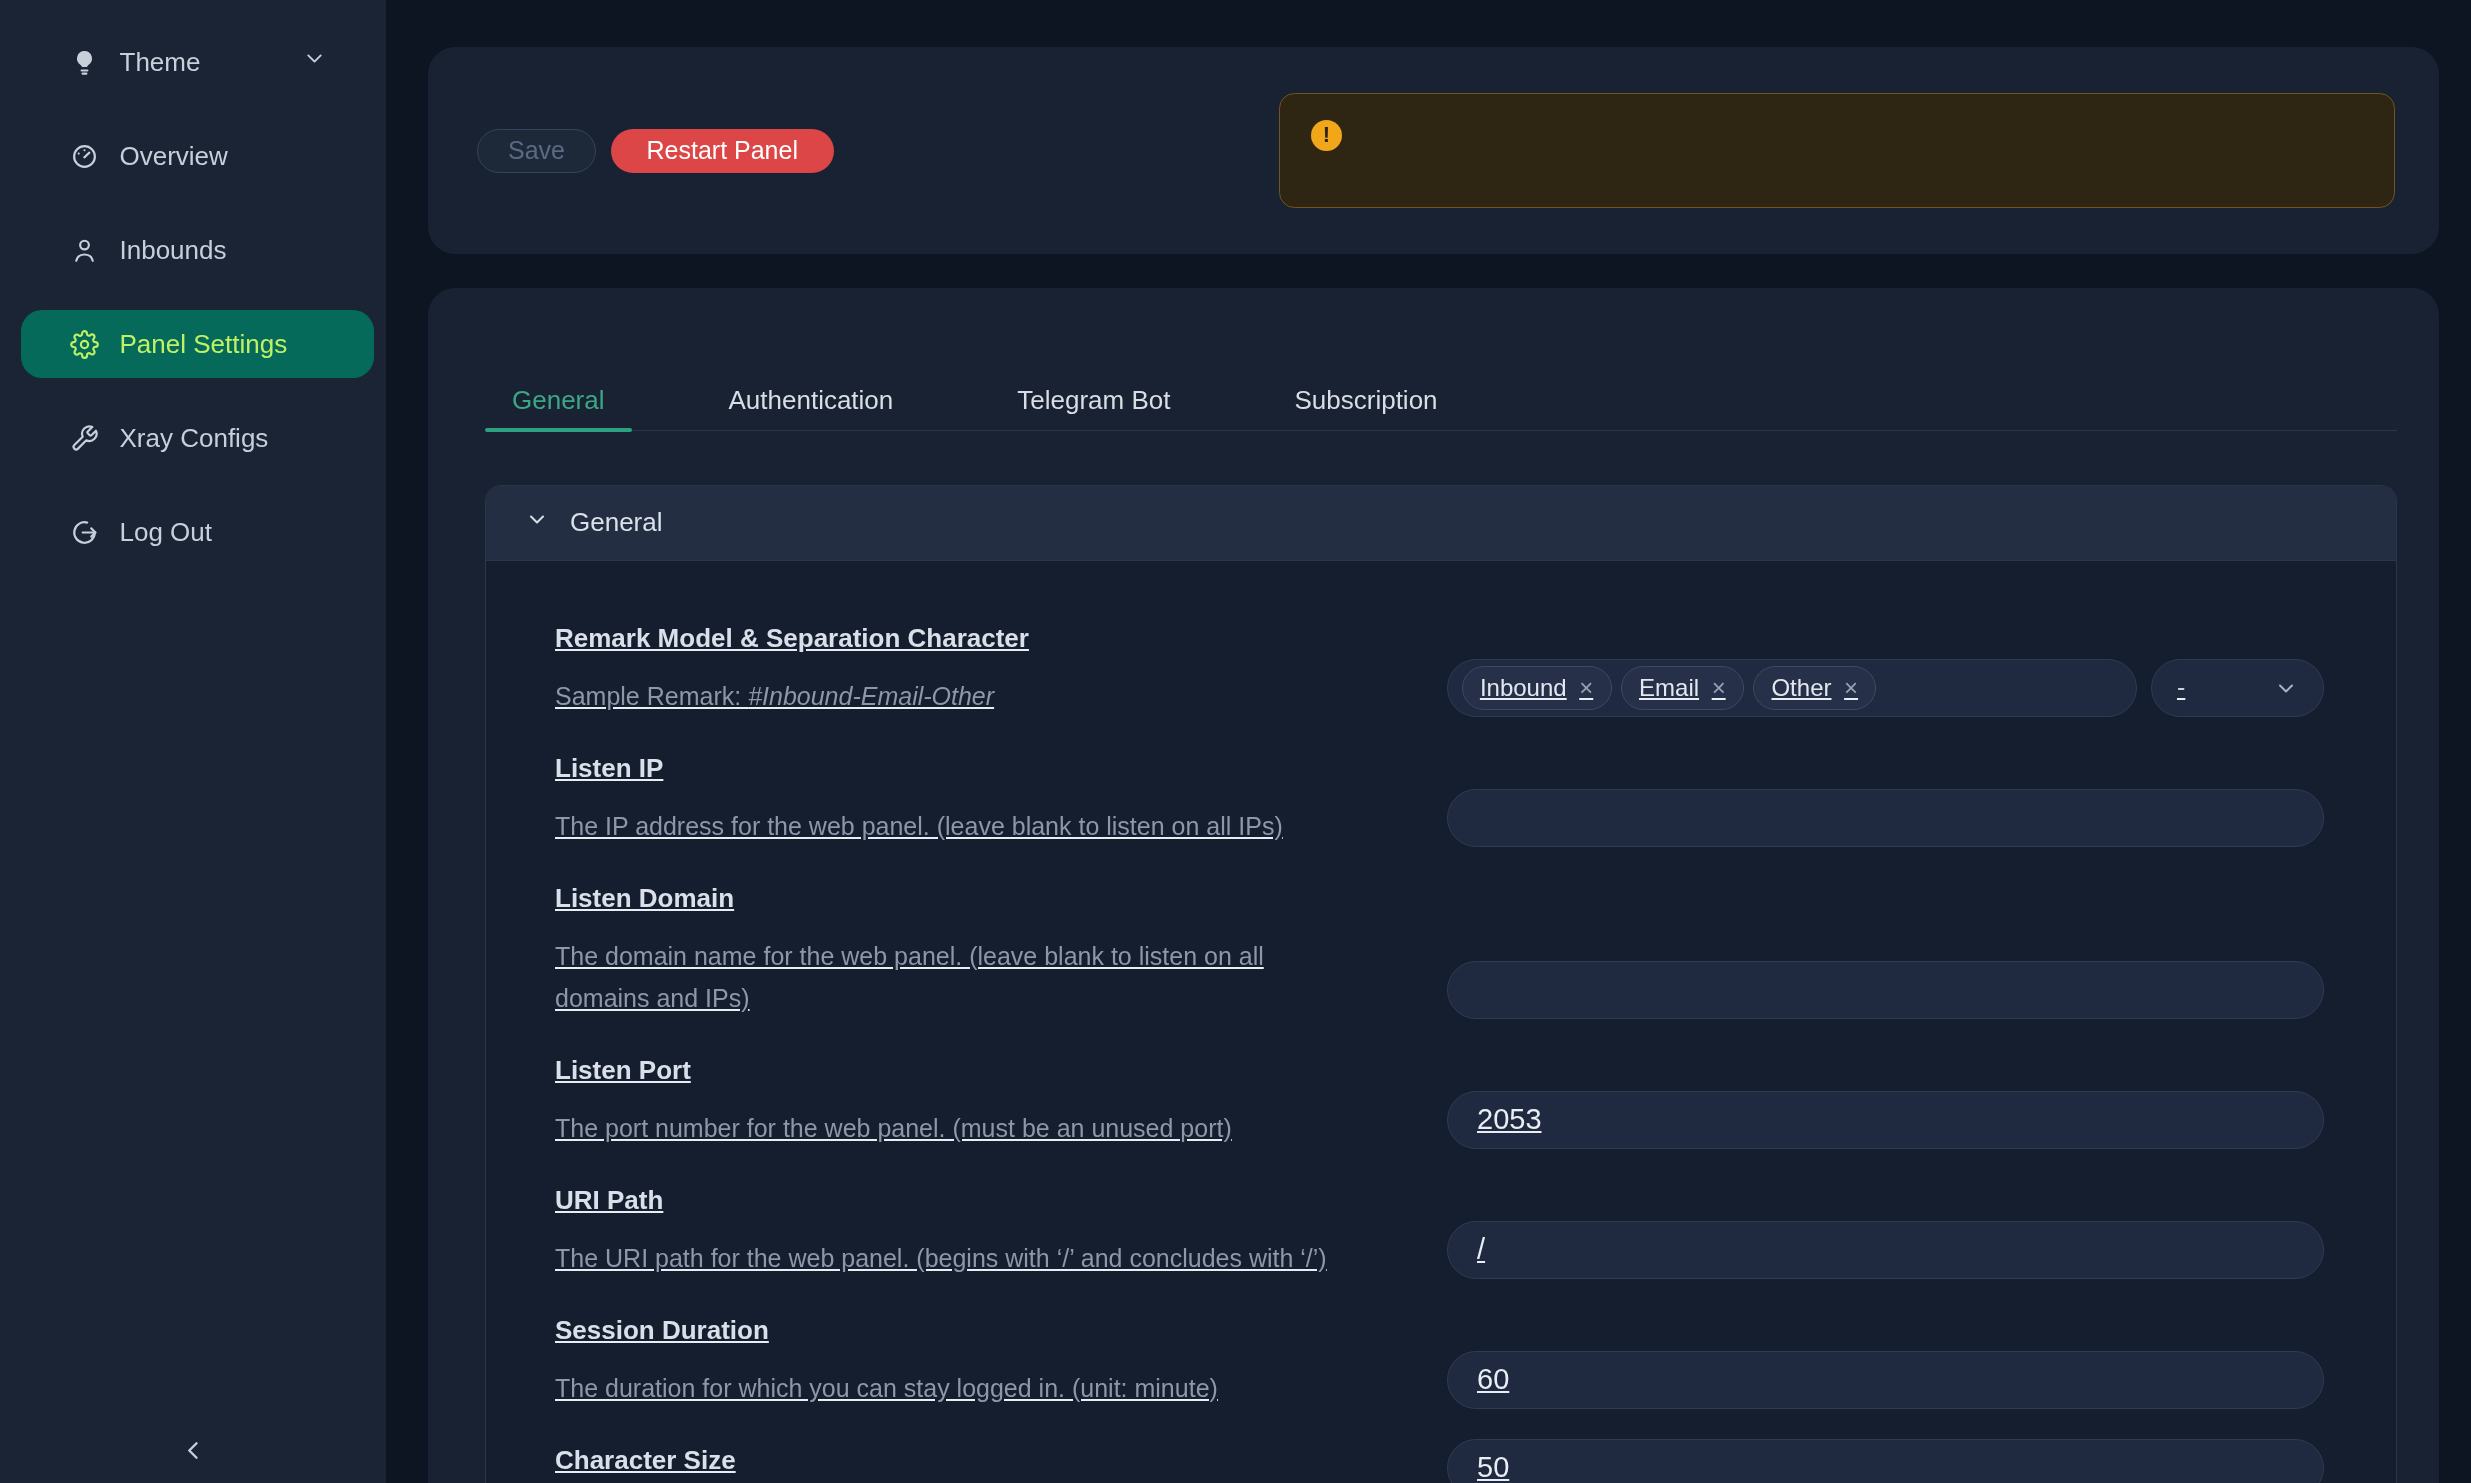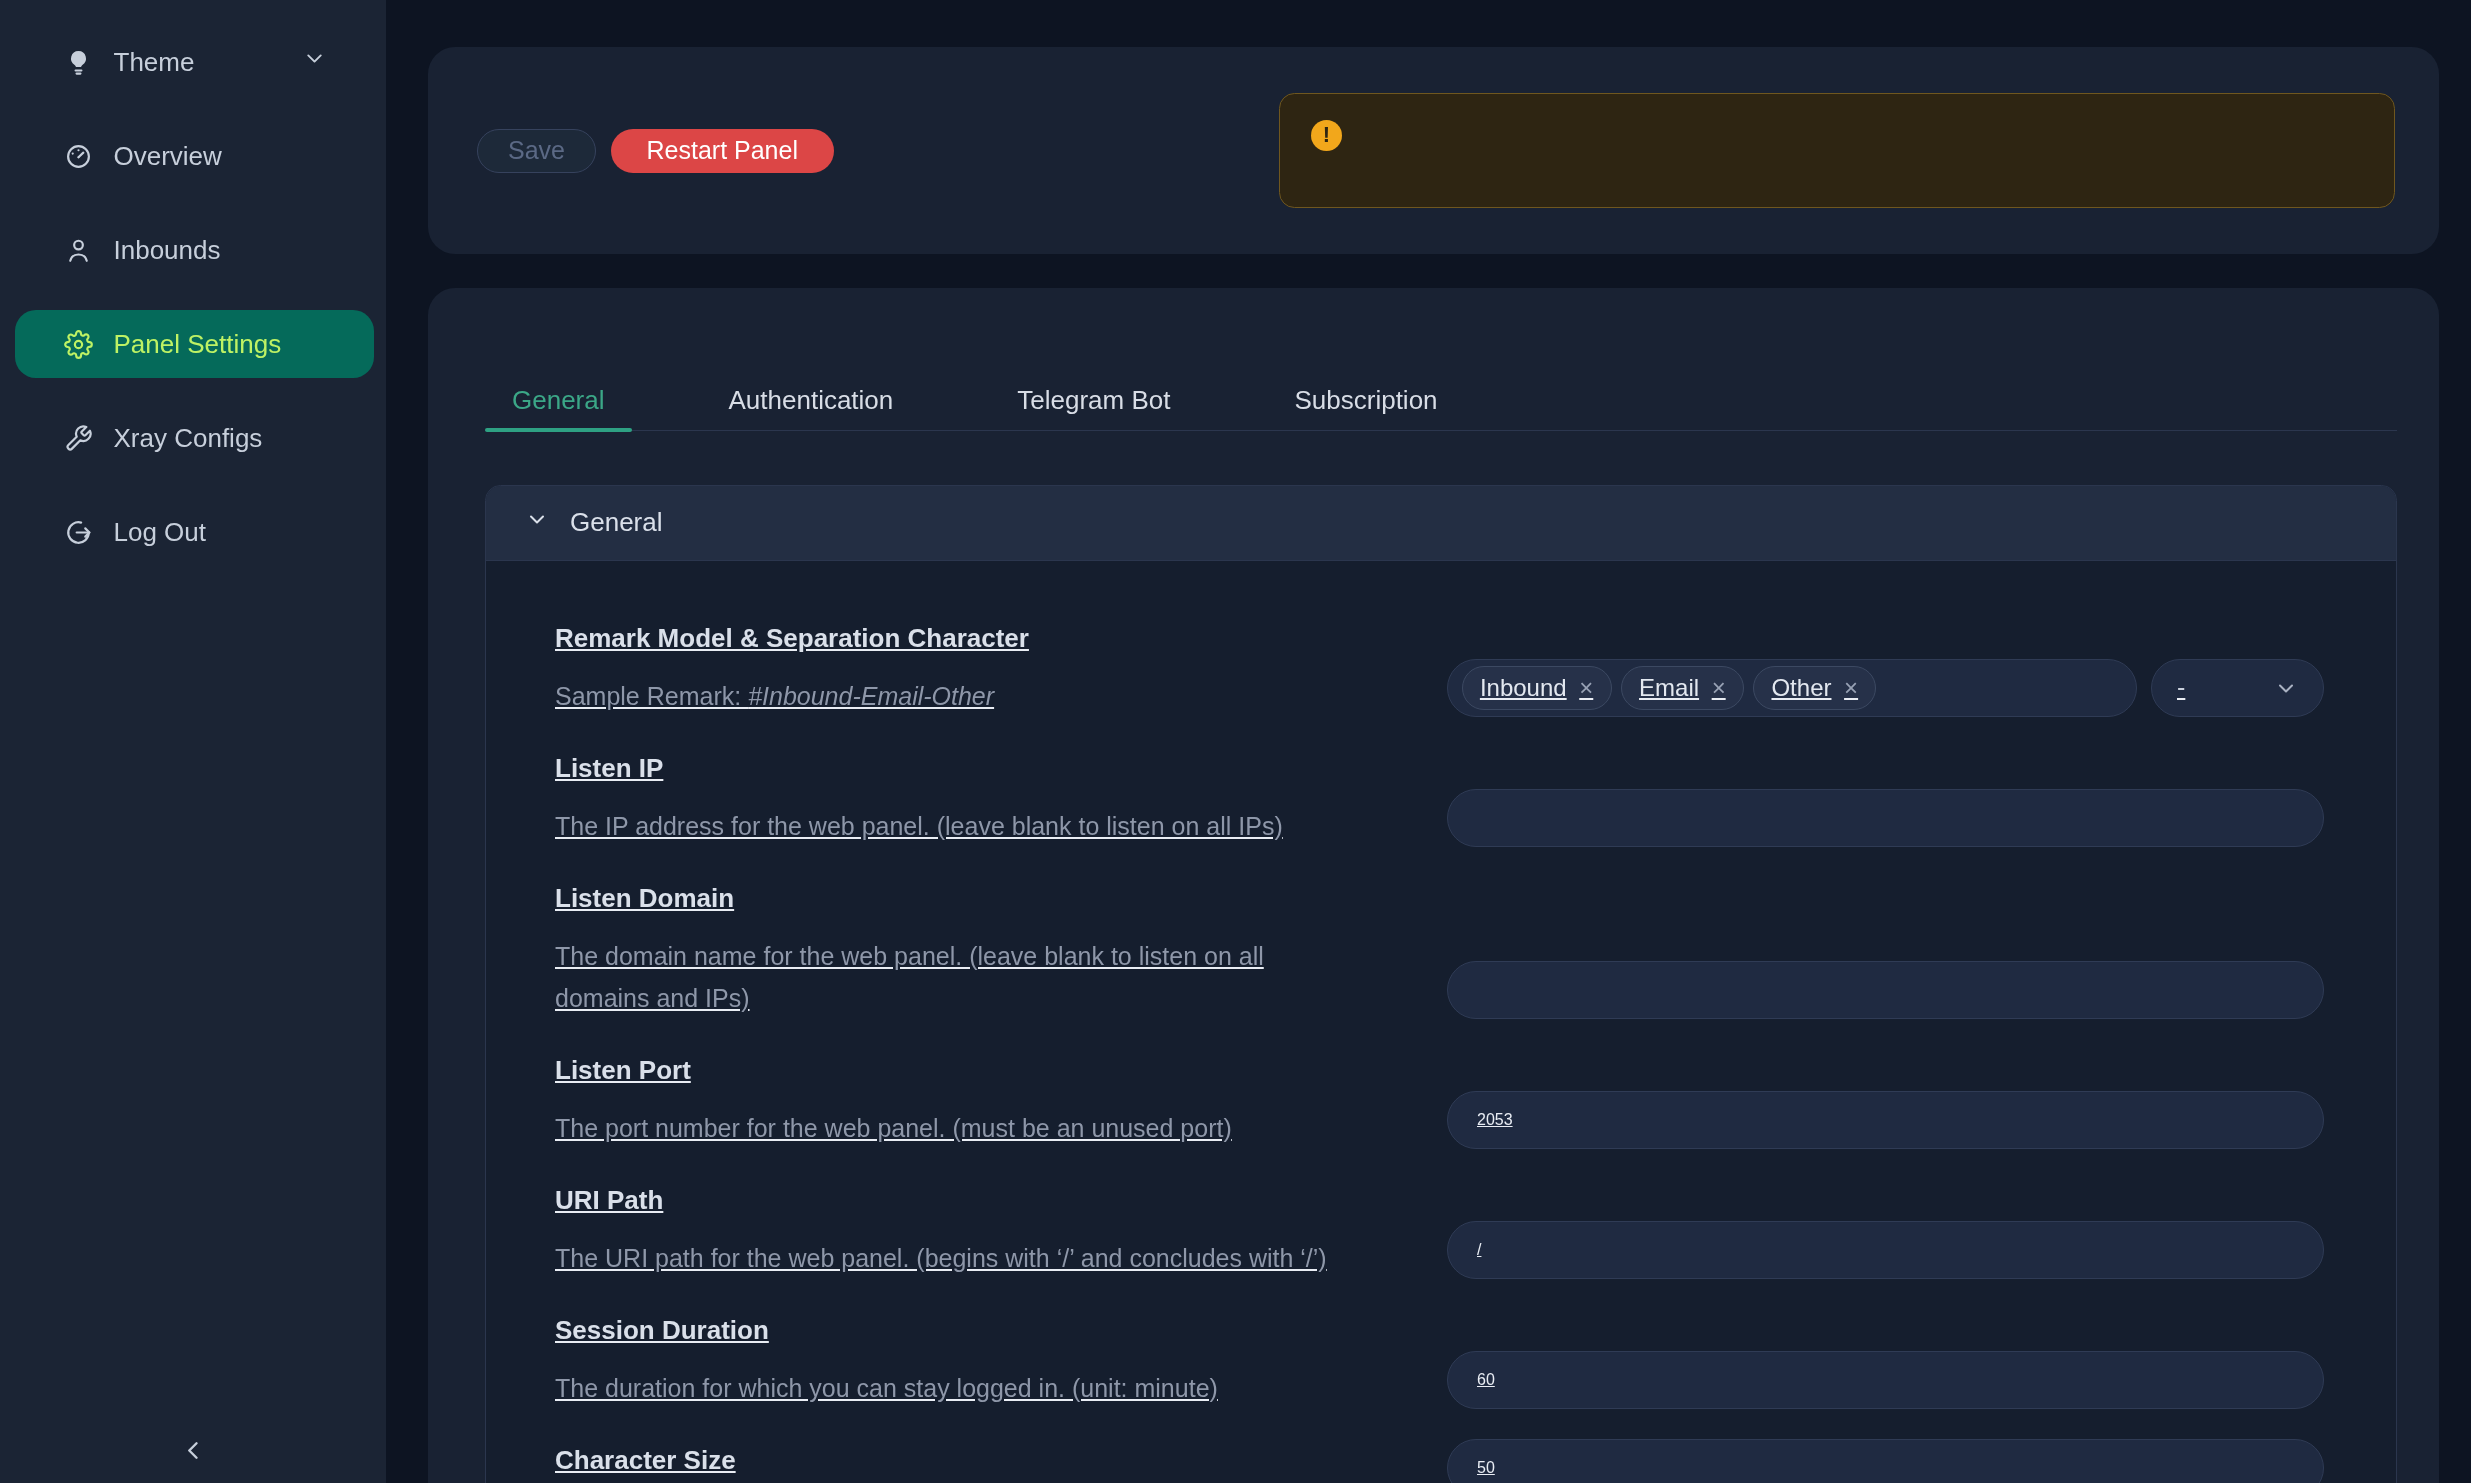--- a/index.html
+++ b/index.html
@@ -11,21 +11,21 @@
     --text:#e9edf4; --label:#dae0ea; --muted:#8e97a9; --sidebar_text:#c7cfdb;
     --save_text:#5b6985; --save_bg:#1d2939; --save_border:#36425d;
   }
   *{margin:0;padding:0;box-sizing:border-box;}
   html,body{width:2472px;height:1483px;overflow:hidden;background:var(--page_bg,#0d1422);
     font-family:"Liberation Sans","DejaVu Sans",sans-serif;color:var(--text,#e9edf4);}
   .app{width:2472px;height:1483px;display:flex;background:var(--page_bg,#0d1422);}
 
   
   .sidebar{width:386px;height:100%;background:var(--sidebar_bg,#1b2434);position:relative;
-    padding-top:28px;flex:none;}
+    padding-top:28px;flex:none;padding-left:6px;}
   .side-item{height:68px;margin:0 11.6px 26px 14.5px;border-radius:21px;display:flex;align-items:center;
     padding-left:49px;gap:21px;font-size:26px;color:var(--sidebar_text,#c7cfdb);cursor:pointer;}
   .side-item .ico{width:29px;height:29px;flex:none;display:flex;align-items:center;justify-content:center;}
   .side-item svg{width:29px;height:29px;stroke:currentColor;fill:none;stroke-width:1.8;
     stroke-linecap:round;stroke-linejoin:round;}
   .side-item.active{background:var(--accent,#056a5a);color:#bef264;}
   .side-item .chev{margin-left:auto;margin-right:47px;}
   .side-item .chev svg{width:25px;height:25px;}
   .collapse-btn{position:absolute;left:172px;bottom:9.7px;width:42px;height:42px;display:flex;
     align-items:center;justify-content:center;color:var(--sidebar_text,#c7cfdb);cursor:pointer;}
@@ -71,21 +71,21 @@
 
   .rows{padding:62px 72px 39px 69px;}
   .frow{display:flex;align-items:flex-end;gap:39px;margin-bottom:36px;text-decoration:underline;}
   .frow-left{flex:1;min-width:0;}
   .flabel{font-size:26px;line-height:31px;font-weight:bold;color:var(--label,#dae0ea);margin-bottom:21px;}
   .fdesc{font-size:25px;line-height:42px;color:var(--muted,#8e97a9);max-width:869px;}
   .fdesc .ital{font-style:italic;}
   .fdesc.narrow{max-width:792px;}
   .frow-right{width:877px;flex:none;margin-top:-5.8px;display:flex;gap:14.5px;}
   .field-input{width:100%;height:58px;border-radius:29px;background:var(--input_bg,#1f2a41);
-    border:1.9px solid var(--input_border,#2f3b55);color:var(--text,#e9edf4);font-size:16px;
+    border:1.9px solid var(--input_border,#2f3b55);color:var(--text,#e9edf4);font-size:29px;
     font-family:inherit;padding:0 29px;outline:none;}
   .tags-box{flex:1;height:58px;border-radius:29px;background:var(--input_bg,#1f2a41);
     border:1.9px solid var(--input_border,#2f3b55);display:flex;align-items:center;gap:9px;
     padding:0 13.5px;cursor:pointer;}
   .tag{height:44px;border-radius:22px;background:var(--tag_bg,#263149);
     border:1px solid var(--tag_border,#3c4962);display:flex;align-items:center;gap:12.6px;
     padding:0 17.4px;font-size:24px;color:#e3e8f0;}
   .tag .x{color:#97a1b4;font-size:24px;line-height:1;cursor:pointer;}
   .select{width:173px;height:58px;border-radius:29px;background:var(--input_bg,#1f2a41);
     border:1.9px solid var(--input_border,#2f3b55);display:flex;align-items:center;

